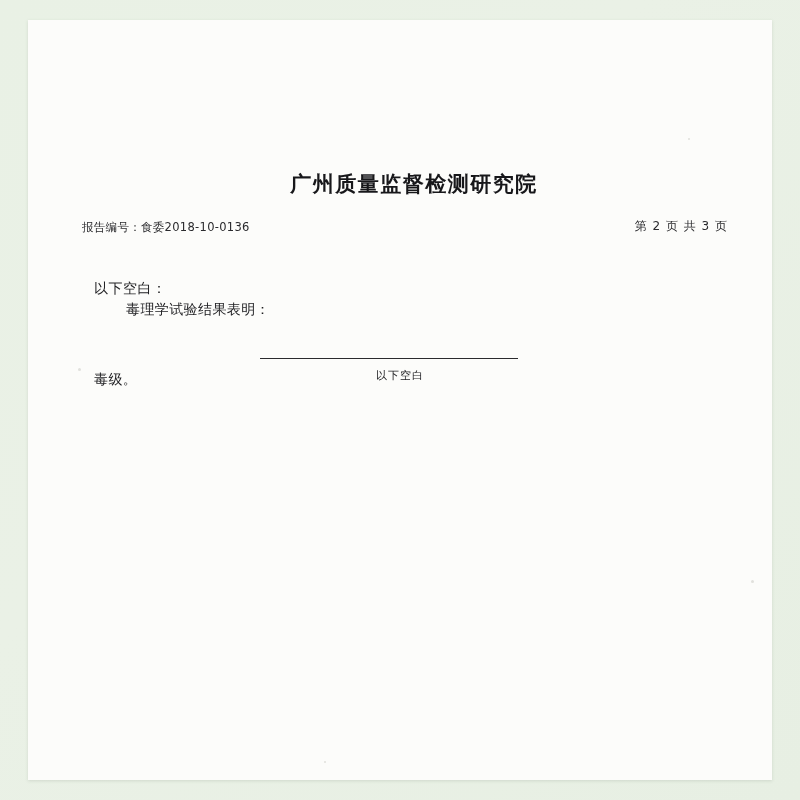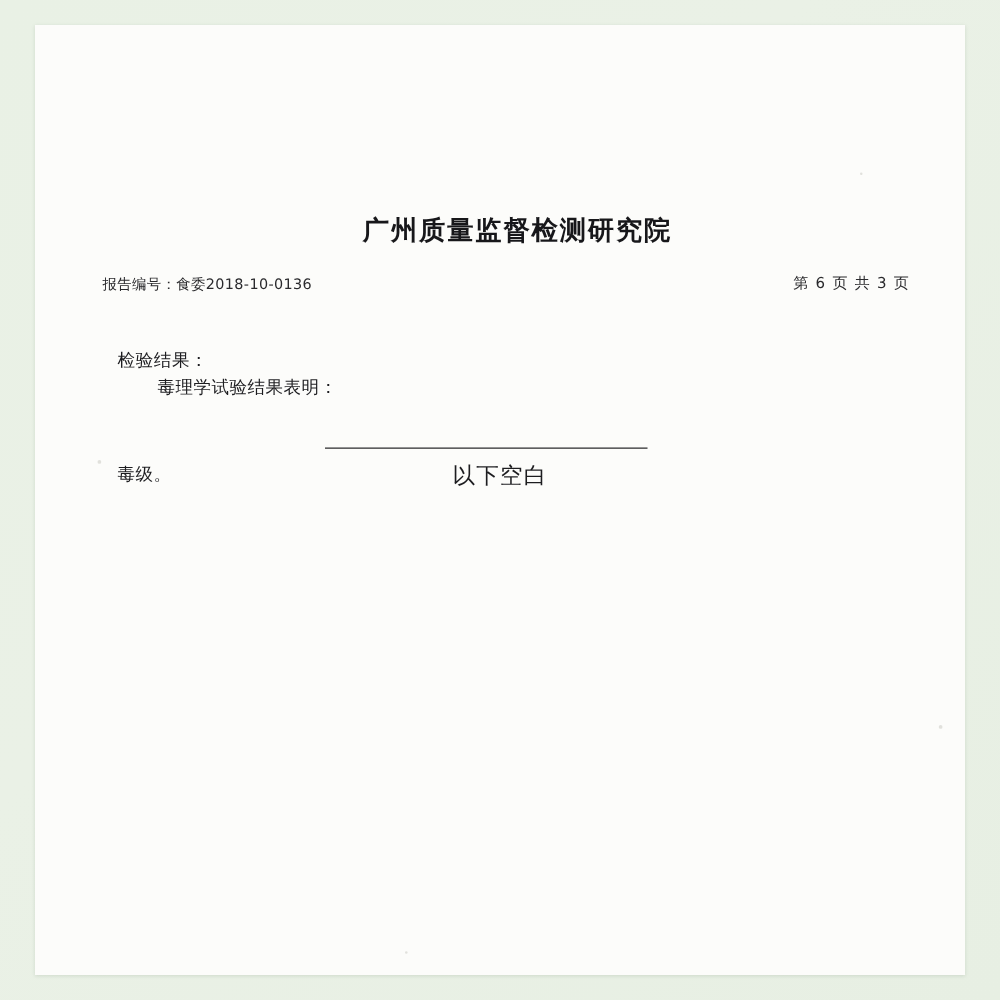--- a/index.html
+++ b/index.html
@@ -123,21 +123,21 @@
     width: 258px;
     height: 0;
     border-top: 1px solid #2a2a2d;
   }
   .blank-note {
     position: absolute;
     top: 348px;
     left: 0;
     width: 744px;
     text-align: center;
-    font-size: 18px;
+    font-size: 11px;
     color: #1d1d20;
     font-family: "DejaVu Sans", sans-serif;
     letter-spacing: 1px;
   }
 </style>
 </head>
 <body>
 
 <div class="page-frame">
   <div class="paper">
@@ -146,23 +146,23 @@
       <span class="speckle sp1"></span>
       <span class="speckle sp2"></span>
       <span class="speckle sp3"></span>
       <span class="speckle sp4"></span>
 
       <div class="doc-title">广州质量监督检测研究院</div>
 
 
       <div class="report-no">报告编号：食委2018-10-0136</div>
 
-      <div class="page-no">第 6 页 共 3 页</div>
+      <div class="page-no">第 2 页 共 3 页</div>
 
-      <div class="results-label">检验结果：</div>
+      <div class="results-label">以下空白：</div>
 
       <div class="body-line bl1">毒理学试验结果表明：</div>
 
 
       <div class="body-line bl3">毒级。</div>
 
       <div class="rule"></div>
 
       <div class="blank-note">以下空白</div>
 

